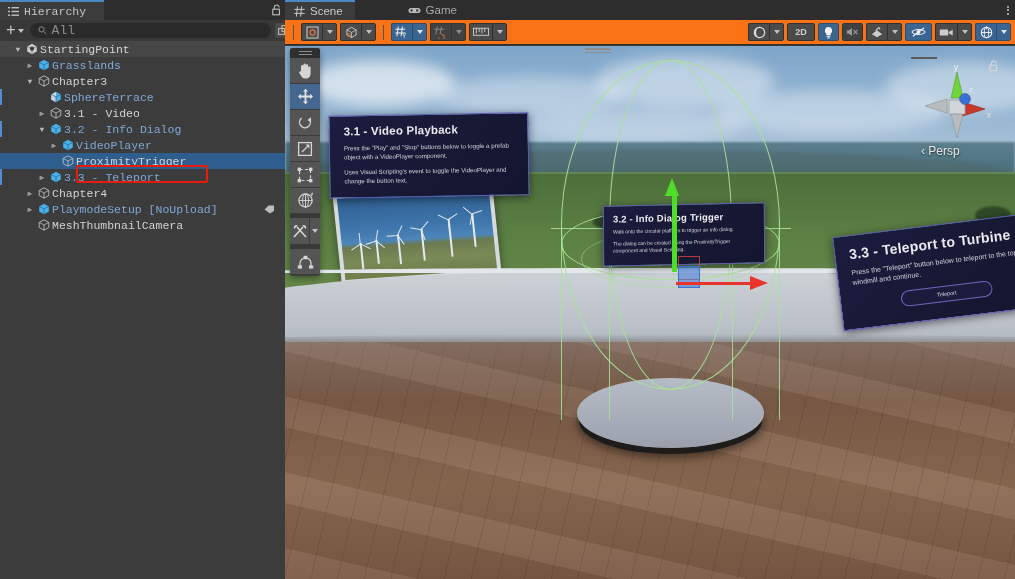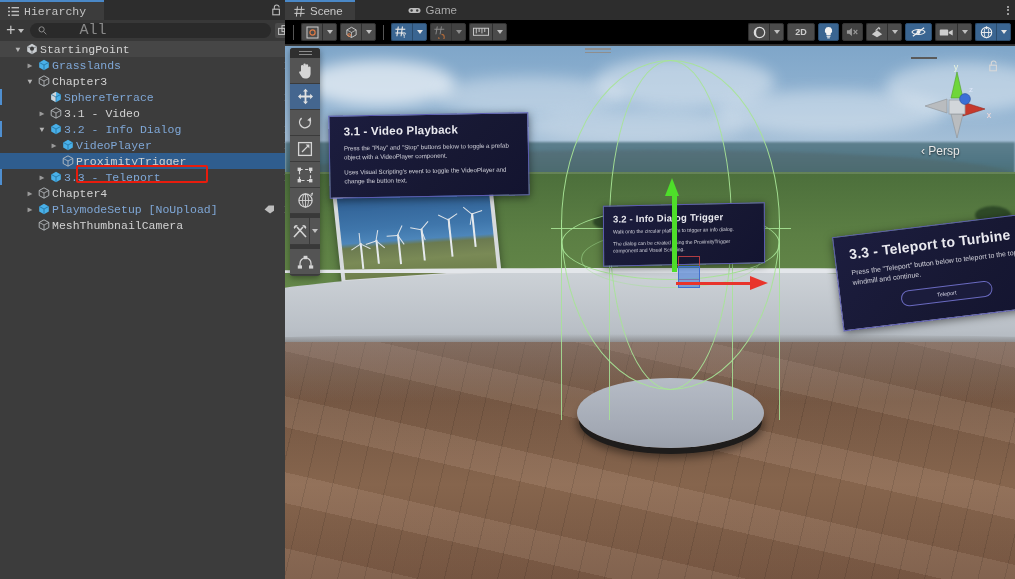--- a/index.html
+++ b/index.html
@@ -44,21 +44,21 @@
   }
   .plus-btn { display: flex; align-items: center; gap: 2px; color: #c8c8c8; padding: 0 2px; }
   .plus-sign { font-size: 16px; line-height: 14px; font-weight: 300; color: #c8c8c8; }
   .caret-dn { width: 0; height: 0; border-left: 3.5px solid transparent;
               border-right: 3.5px solid transparent; border-top: 4px solid #c0c0c0; }
   .h-search {
     flex: 1; height: 15px; background: #2a2a2a; border-radius: 7.5px;
     display: flex; align-items: center; padding: 0 8px; gap: 5px;
   }
   .h-search .mag { color: #8d8d8d; font-size: 9px; display: flex; }
-  .h-search-text { font-size: 15px; color: #8a8a8a; margin-left: 28px; }
+  .h-search-text { font-size: 13px; color: #8a8a8a; }
   .popout-btn {
     width: 16px; height: 15px; background: #4a4a4a; border-radius: 2px;
     display: flex; align-items: center; justify-content: center;
   }
 
   .h-rows { position: relative; background: #3c3c3c; height: 538px; overflow: hidden; }
   .h-row {
     position: relative; height: 16px; display: flex; align-items: center;
     font-size: 11.5px; color: #cfcfcf; white-space: nowrap;
   }
@@ -95,21 +95,21 @@
   .s-tab {
     display: flex; align-items: center; gap: 5px; padding: 0 12px 0 9px;
     font-size: 11.5px; color: #c9c9c9;
   }
   .s-tab.active { background: #3c3c3c; border-top: 2px solid #4a88c7; }
   .s-tab.inactive { color: #a9a9a9; margin-left: 44px; }
   .s-tabbar-right { position: absolute; right: 6px; top: 0; height: 20px;
                     display: flex; align-items: center; }
 
   .s-toolbar {
-    height: 25px; background: #000000; display: flex; align-items: center;
+    height: 25px; background: #f97316; display: flex; align-items: center;
     padding: 0 4px; gap: 3px; border-bottom: 1px solid #2e2e2e;
   }
   .sep { width: 1px; height: 15px; background: #555; margin: 0 4px; }
   .tb-btn {
     height: 18px; min-width: 21px; background: #4b4b4b; border: 1px solid #303030;
     border-radius: 2px; display: flex; align-items: center; justify-content: center;
     color: #cdcdcd; font-size: 10px; padding: 0 3px;
   }
   .tb-btn.on { background: #3a6591; border-color: #2b4c6d; }
   .tb-btn.flat { background: #414141; border-color: #343434; color: #8e8e8e; }

